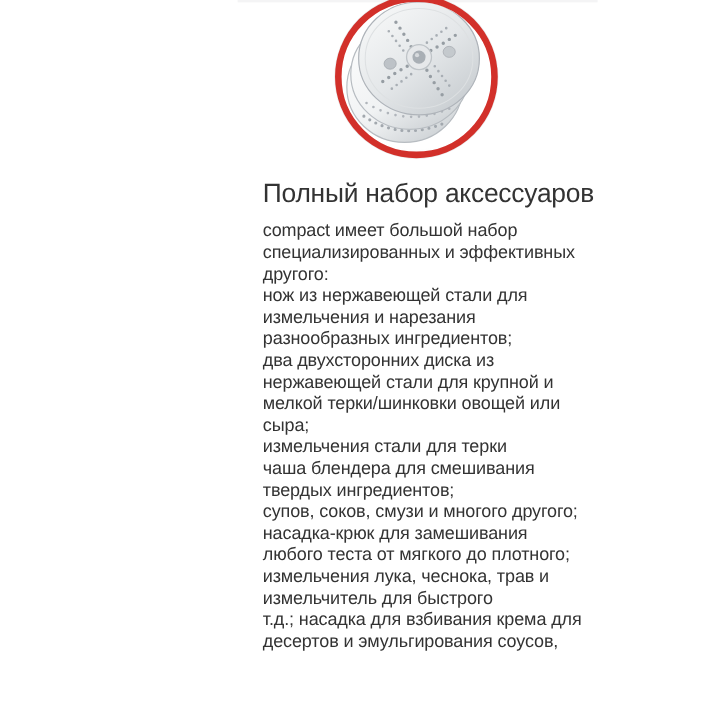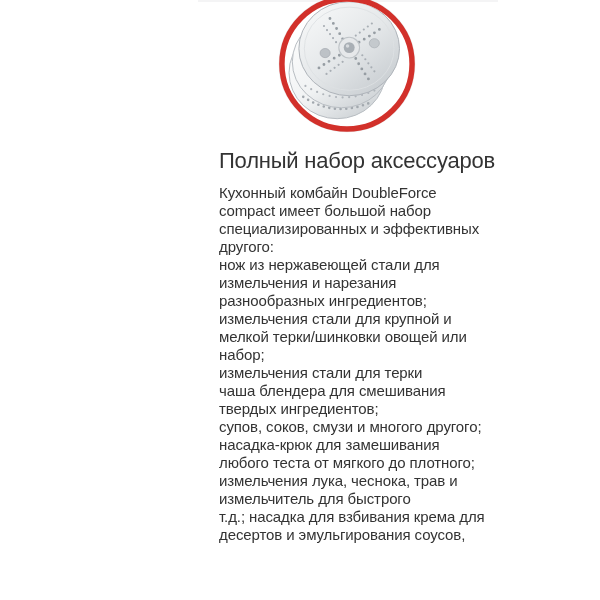--- a/index.html
+++ b/index.html
@@ -118,40 +118,40 @@
 
       <circle cx="64" cy="64" r="61" fill="none" stroke="#e9eaeb" stroke-width="3"></circle>
       <circle cx="64" cy="64" r="59.5" fill="none" stroke="#d2302a" stroke-width="5"></circle>
     </svg>
   </div>
 
   <h2 class="heading">Полный набор аксессуаров</h2>
 
   <div class="description">
 
-      <div class="line">Кухонный комбайн DoubleForce</div>
 
       <div class="line">compact имеет большой набор</div>
 
       <div class="line">специализированных и эффективных</div>
 
       <div class="line">другого:</div>
 
       <div class="line">нож из нержавеющей стали для</div>
 
       <div class="line">измельчения и нарезания</div>
 
       <div class="line">разнообразных ингредиентов;</div>
 
+      <div class="line">два двухсторонних диска из</div>
 
-      <div class="line">измельчения стали для крупной и</div>
+      <div class="line">нержавеющей стали для крупной и</div>
 
       <div class="line">мелкой терки/шинковки овощей или</div>
 
-      <div class="line">набор;</div>
+      <div class="line">сыра;</div>
 
 
       <div class="line">измельчения стали для терки</div>
 
       <div class="line">чаша блендера для смешивания</div>
 
       <div class="line">твердых ингредиентов;</div>
 
       <div class="line">супов, соков, смузи и многого другого;</div>
 

